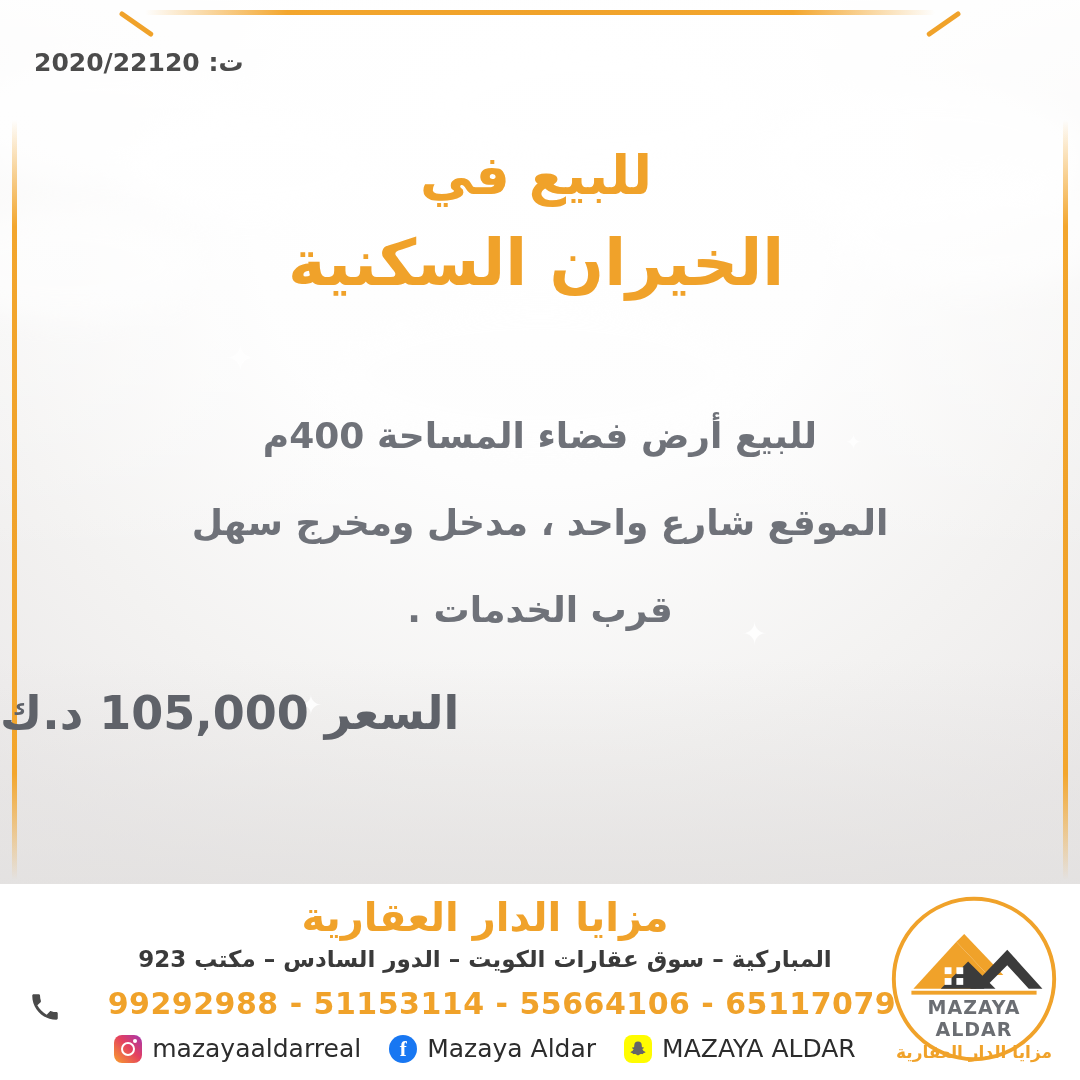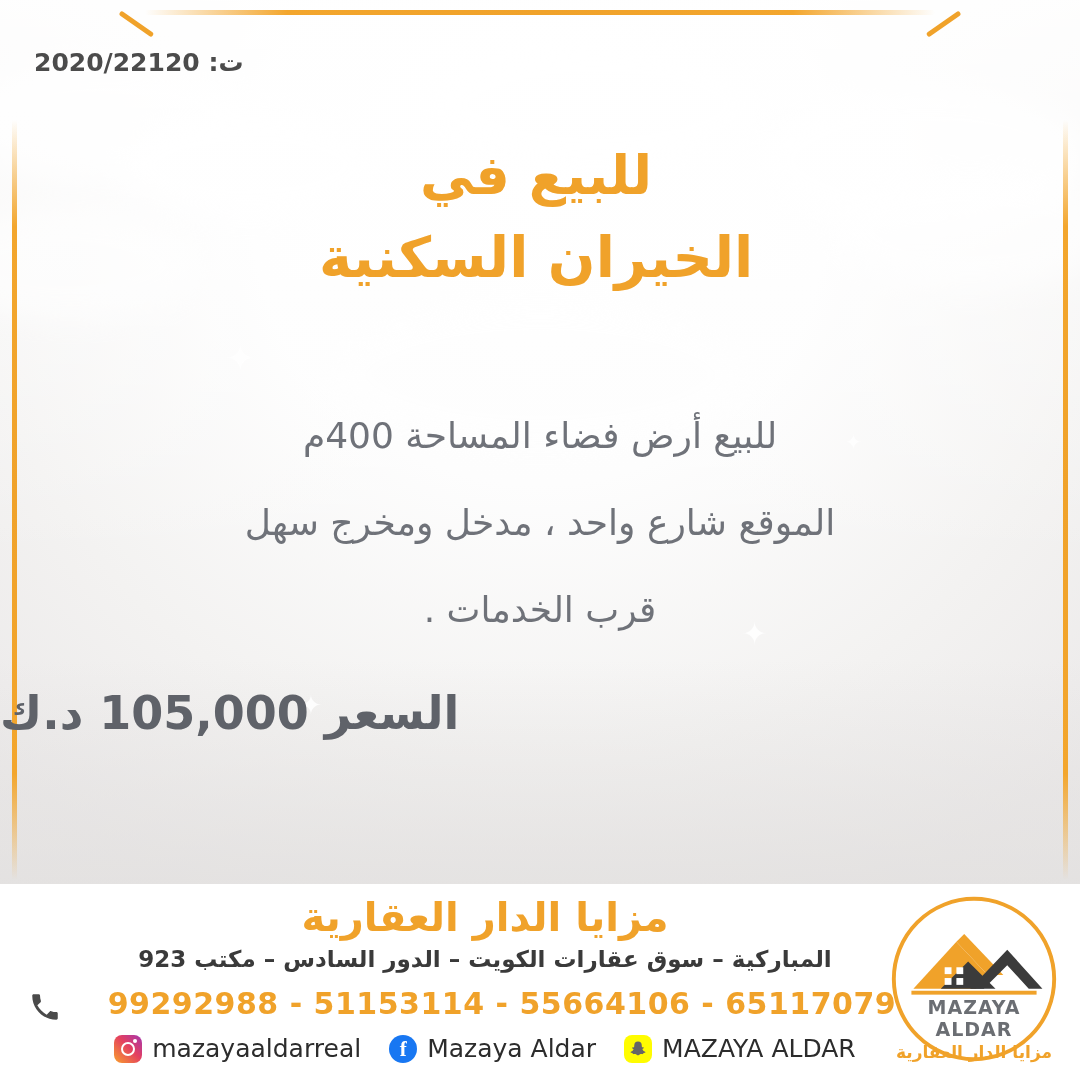--- a/index.html
+++ b/index.html
@@ -64,26 +64,26 @@
     direction:rtl;letter-spacing:.5px;
   }
   .headline{
     position:absolute;top:140px;left:0;right:8px;
     text-align:center;direction:rtl;
     color:#f0a22a;
     font-weight:bold;
     line-height:1.32;
   }
   .headline .l1{display:block;font-size:54px;}
-  .headline .l2{display:block;font-size:56px;margin-top:10px;}
+  .headline .l2{display:block;font-size:64px;margin-top:10px;}
   .body-text{
     position:absolute;top:392px;left:90px;right:90px;
     text-align:center;direction:rtl;
     color:#6f7279;
-    font-size:36px;font-weight:normal;
+    font-size:36px;font-weight:bold;
     line-height:2.42;
   }
   .price{
     position:absolute;top:686px;left:0;right:0;
     text-align:left;direction:rtl;
     color:#5f6269;font-size:46px;font-weight:bold;
   }
   
   .spark{position:absolute;color:#ffffff;opacity:.9;}
   .footer{

